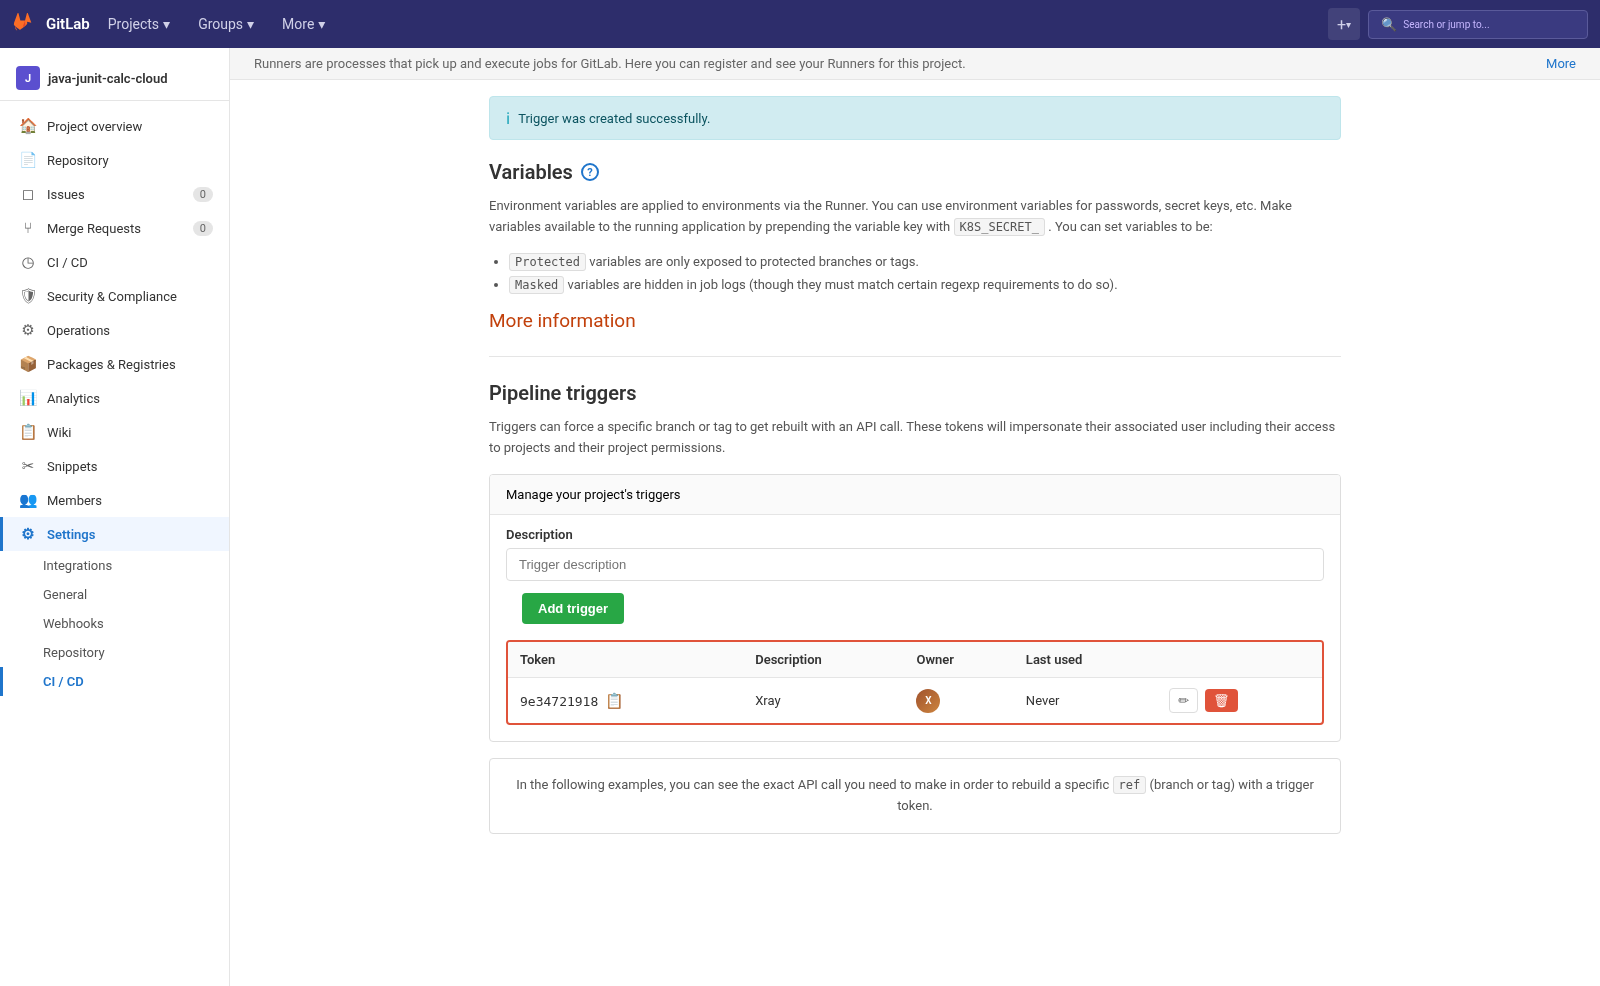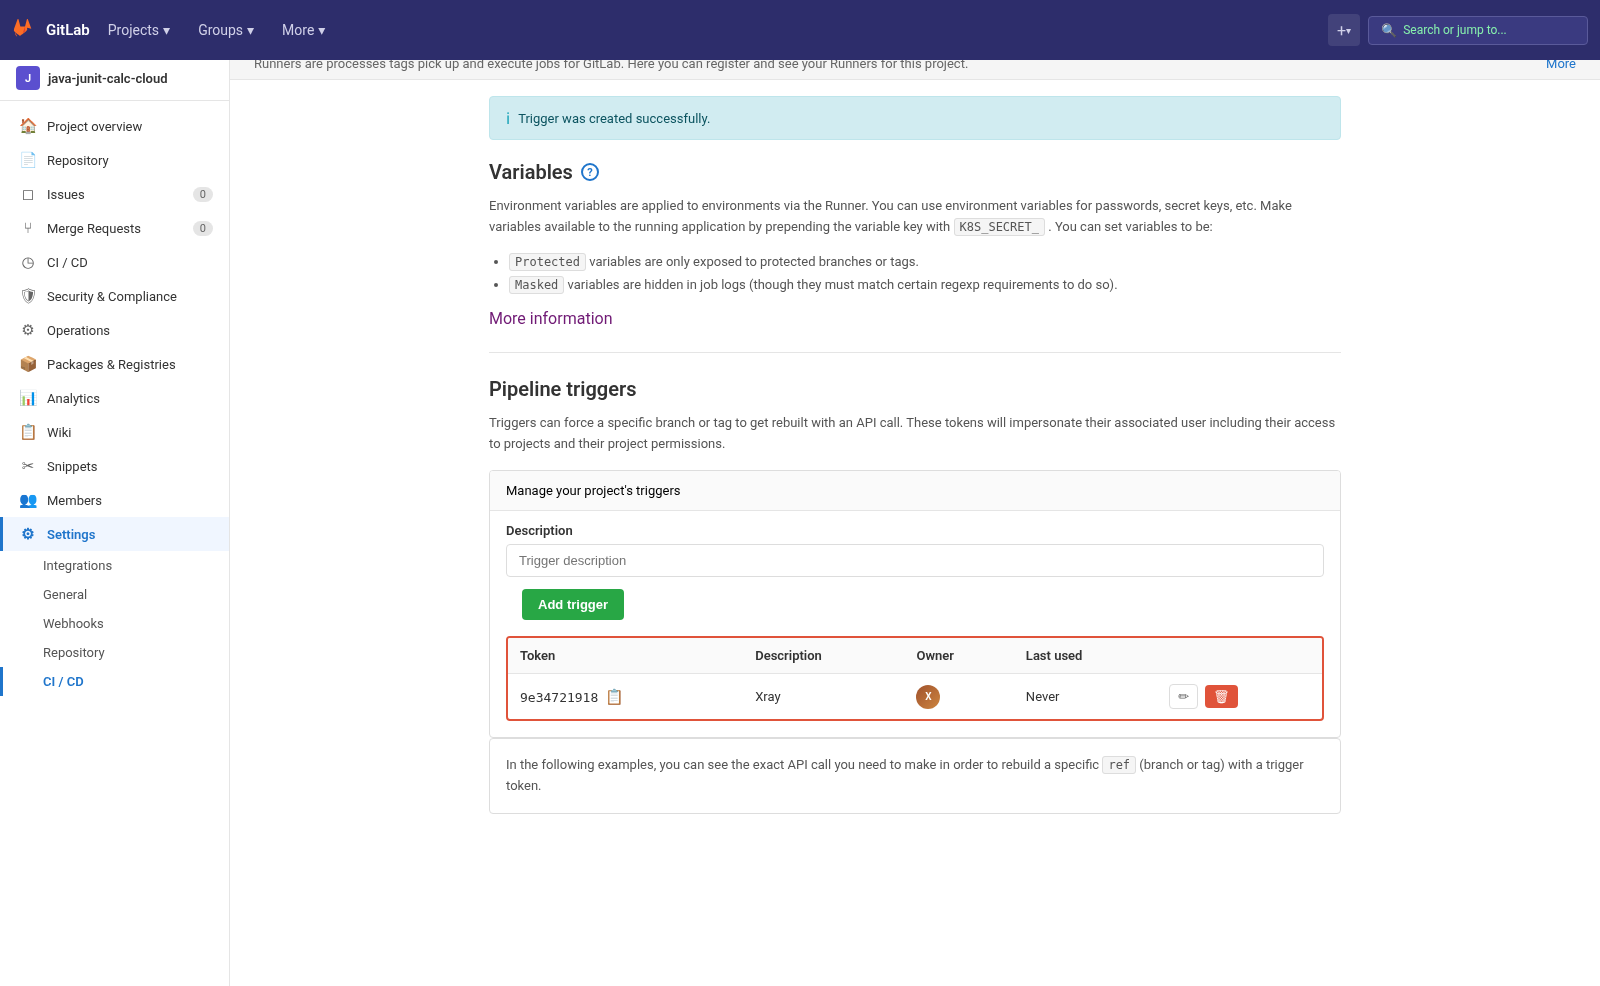--- a/index.html
+++ b/index.html
@@ -1,21 +1,21 @@
 <!DOCTYPE html>
 <html><head>
   <meta charset="utf-8">
   <style>
     * { box-sizing: border-box; margin: 0; padding: 0; }
     body { font-family: -apple-system, BlinkMacSystemFont, 'Segoe UI', Roboto, sans-serif; font-size: 14px; color: #333; background: #fff; }
 
     
     .top-nav {
       background: #2d2d6b;
-      height: 60px;
+      height: 48px;
       display: flex;
       align-items: center;
       padding: 0 12px;
       gap: 8px;
       position: fixed;
       top: 0; left: 0; right: 0;
       z-index: 100;
     }
     .top-nav-logo {
       display: flex; align-items: center; gap: 8px;
@@ -172,21 +172,21 @@
     .section-desc code {
       background: #f5f5f5; border: 1px solid #ddd;
       padding: 1px 5px; border-radius: 3px; font-family: monospace; font-size: 12px;
     }
     .bullet-list { padding-left: 20px; margin-bottom: 12px; }
     .bullet-list li { font-size: 13px; color: #555; line-height: 1.8; }
     .bullet-list li code {
       background: #f5f5f5; border: 1px solid #ddd;
       padding: 1px 5px; border-radius: 3px; font-family: monospace; font-size: 12px;
     }
-    .more-info-link { color: #701a75; font-size: 16px; cursor: pointer; text-decoration: none; margin-top: 17px; }
+    .more-info-link { color: #c2410c; font-size: 19px; cursor: pointer; text-decoration: none; margin-top: 17px; }
     .section-divider { border: none; border-top: 1px solid #e5e5e5; margin: 24px 0; }
 
     
     .triggers-box {
       border: 1px solid #ddd;
       border-radius: 4px;
       margin-top: 16px;
       overflow: hidden;
     }
     .triggers-box-header {
@@ -257,22 +257,22 @@
       margin-right: 4px;
     }
     .action-btn-delete {
       background: #e0533a; border: none; border-radius: 4px;
       padding: 4px 8px; cursor: pointer; color: #fff; font-size: 13px;
     }
 
     
     .bottom-info {
       border: 1px solid #ddd; border-radius: 4px;
-      padding: 16px; 
-      font-size: 13px; color: #555; line-height: 1.6;
+      padding: 16px; margin-top: 16px;
+      font-size: 13px; color: #555; line-height: 1.6; text-align: center;
     }
     .bottom-info code {
       background: #f5f5f5; border: 1px solid #ddd;
       padding: 1px 5px; border-radius: 3px; font-family: monospace; font-size: 12px;
     }
 
     
     ::-webkit-scrollbar { width: 6px; height: 6px; }
     ::-webkit-scrollbar-track { background: #f1f1f1; }
     ::-webkit-scrollbar-thumb { background: #ccc; border-radius: 3px; }
@@ -304,21 +304,21 @@
     <span>▾</span>
   </div>
 
   <div style="margin-left:auto; display:flex; align-items:center; gap:8px;">
     <div class="top-nav-icon-btn">
       <span>+</span>
       <span style="font-size:10px;">▾</span>
     </div>
     <div class="top-nav-search">
       <span style="margin-right:6px; font-size:13px; color:#999;">🔍</span>
-      <span style="color:#86efac; font-size:12px;">Search or jump to...</span>
+      <span style="color:#c4b5fd; font-size:10px;">Search or jump to...</span>
     </div>
   </div>
 </nav>
 
 <div class="layout">
 
   <aside class="sidebar">
     <div class="sidebar-project-header">
       <div class="sidebar-project-avatar">J</div>
       <span class="sidebar-project-name">java-junit-calc-cloud</span>
@@ -382,21 +382,21 @@
     <div class="sidebar-sub-item">Integrations</div>
     <div class="sidebar-sub-item">General</div>
     <div class="sidebar-sub-item">Webhooks</div>
     <div class="sidebar-sub-item">Repository</div>
     <div class="sidebar-sub-item active">CI / CD</div>
   </aside>
 
   <main class="main-content">
 
     <div class="runners-bar">
-      <span>Runners are processes tags pick up and execute jobs for GitLab. Here you can register and see your Runners for this project.</span>
+      <span>Runners are processes that pick up and execute jobs for GitLab. Here you can register and see your Runners for this project.</span>
       <span class="runners-bar-more">More</span>
     </div>
 
     <div class="content-inner">
 
       <div class="alert-success">
         <span class="alert-icon">ℹ</span>
         <span>Trigger was created successfully.</span>
       </div>
 

